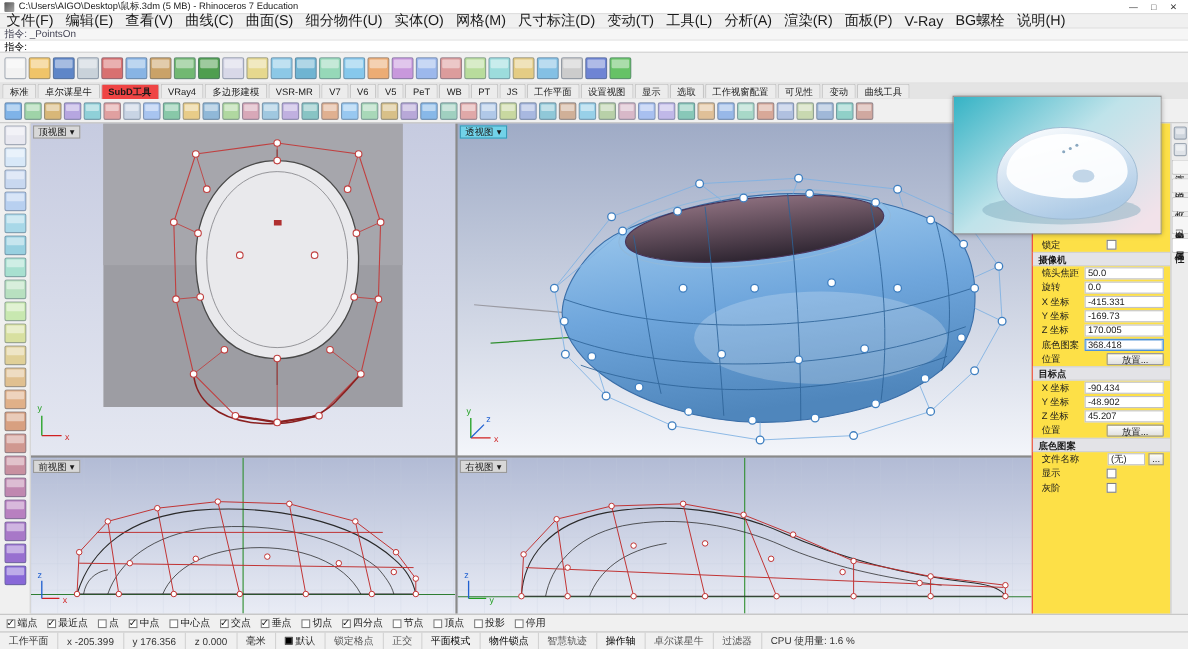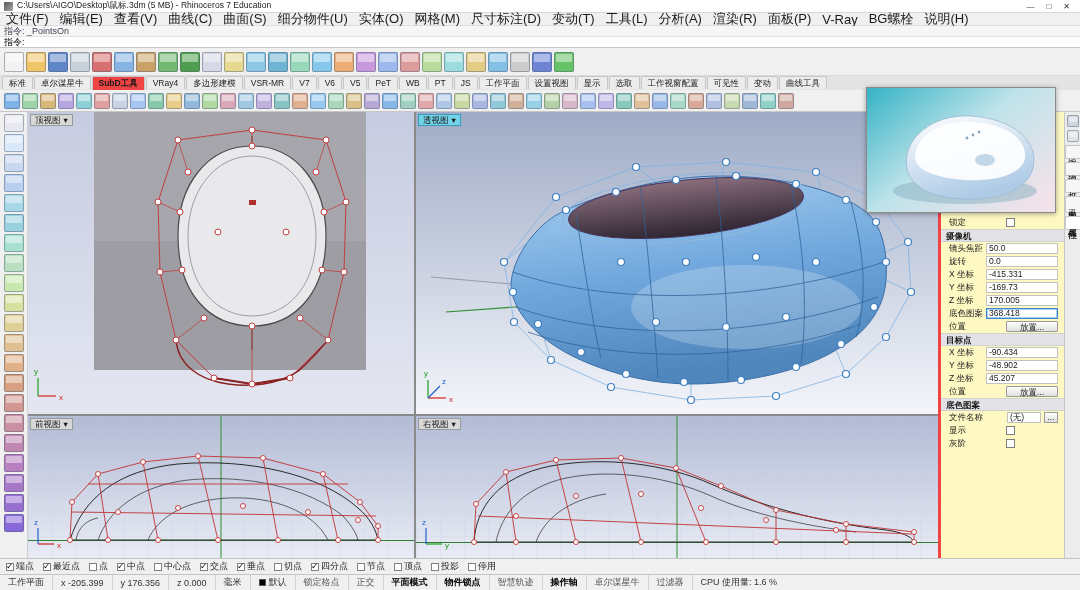--- a/index.html
+++ b/index.html
@@ -40,21 +40,21 @@
 .vp-persp{background:linear-gradient(180deg,#9fabc6,#f3f5fa)}
 .vp-front,.vp-right{background:linear-gradient(180deg,#b2bbd5,#e9ecf5)}
 .vp-title{position:absolute;left:2px;top:2px;padding:0 4px;height:12px;line-height:11px;background:#d8d8d8;border:1px solid #9a9a9a;font-size:8.5px;display:flex;gap:3px;align-items:flex-start;z-index:6;white-space:nowrap}
 .vp-title.active{background:#72d2e8;border-color:#3a9ab8}
 .vp-svg{position:absolute;left:0;top:0}
 
 
 .render-float{position:absolute;left:866px;top:87px;width:190px;height:126px;z-index:40;border:1px solid #8a8a8a;box-shadow:0 1px 5px rgba(0,0,0,.35);overflow:hidden}
 
 
-.right-panel{position:absolute;left:938px;top:112px;width:126px;height:446px;background:#fef9c3;border-left:3px solid #ef4444;z-index:15;font-size:8.5px}
+.right-panel{position:absolute;left:938px;top:112px;width:126px;height:446px;background:#fde047;border-left:1px solid #ef4444;z-index:15;font-size:8.5px}
 .panel-spacer{height:104px}
 .prop-row{display:flex;align-items:center;height:13px;padding:0 6px 0 8px;gap:3px}
 .prop-label{flex:1;white-space:nowrap;overflow:hidden}
 .prop-value{width:72px;flex:none;background:#fff;border:1px solid #c2c2c2;height:11px;line-height:9px;padding:0 2px;overflow:hidden}
 .prop-row.focus .prop-value{border-color:#3a86d8;box-shadow:inset 0 0 0 1px #aecdec}
 .place-btn{width:52px;flex:none;height:11px;background:linear-gradient(#fdfdfd,#e0e0e0);border:1px solid #9a9a9a;text-align:center;line-height:10px;border-radius:1px}
 .mini-btn{width:14px;flex:none;height:11px;background:linear-gradient(#fdfdfd,#e0e0e0);border:1px solid #9a9a9a;text-align:center;line-height:9px}
 .prop-value.short{width:34px}
 .section-title{height:13px;line-height:13px;padding-left:5px;font-weight:bold;background:#e3e3e7;border-top:1px solid #d2d2d2;border-bottom:1px solid #d2d2d2}
 .checkbox{width:9px;height:9px;flex:none;background:#fff;border:1px solid #808080;position:relative}
@@ -67,21 +67,21 @@
 .strip-tab.active{background:#fff;font-weight:bold}
 
 
 .osnap-bar{position:absolute;left:0;top:558px;width:1080px;height:16px;background:#f0f0f0;border-top:1px solid #c4c4c4;display:flex;align-items:center;gap:9px;padding-left:6px;z-index:30}
 .osnap-item{display:flex;align-items:center;gap:2px;white-space:nowrap}
 .osnap-box{width:8px;height:8px;background:#fff;border:1px solid #808080;position:relative}
 .osnap-item.checked .osnap-box::after{content:"✓";position:absolute;left:-1px;top:-3px;font-size:9px;color:#111}
 .status-bar{position:absolute;left:0;top:574px;width:1080px;height:16px;background:#f0f0f0;border-top:1px solid #c4c4c4;display:flex;align-items:stretch;z-index:30}
 .status-cell{display:flex;align-items:center;padding:0 8px;border-right:1px solid #d2d2d2;white-space:nowrap;color:#333}
 .status-toggle{display:flex;align-items:center;padding:0 8px;border-right:1px solid #d2d2d2;white-space:nowrap;color:#555}
-.status-toggle.bold{font-weight:bold;color:#000}
+.status-toggle.bold{font-weight:normal;color:#000}
 .layer-swatch{width:7px;height:7px;background:#000;display:inline-block;margin-right:3px;border:1px solid #555}
 </style>
 </head>
 <body>
 
 <div class="titlebar">
   <span class="app-icon"></span>
   <span class="title-text">C:\Users\AIGO\Desktop\鼠标.3dm (5 MB) - Rhinoceros 7 Education</span>
   <span class="win-controls">
     <span class="win-btn">—</span>

